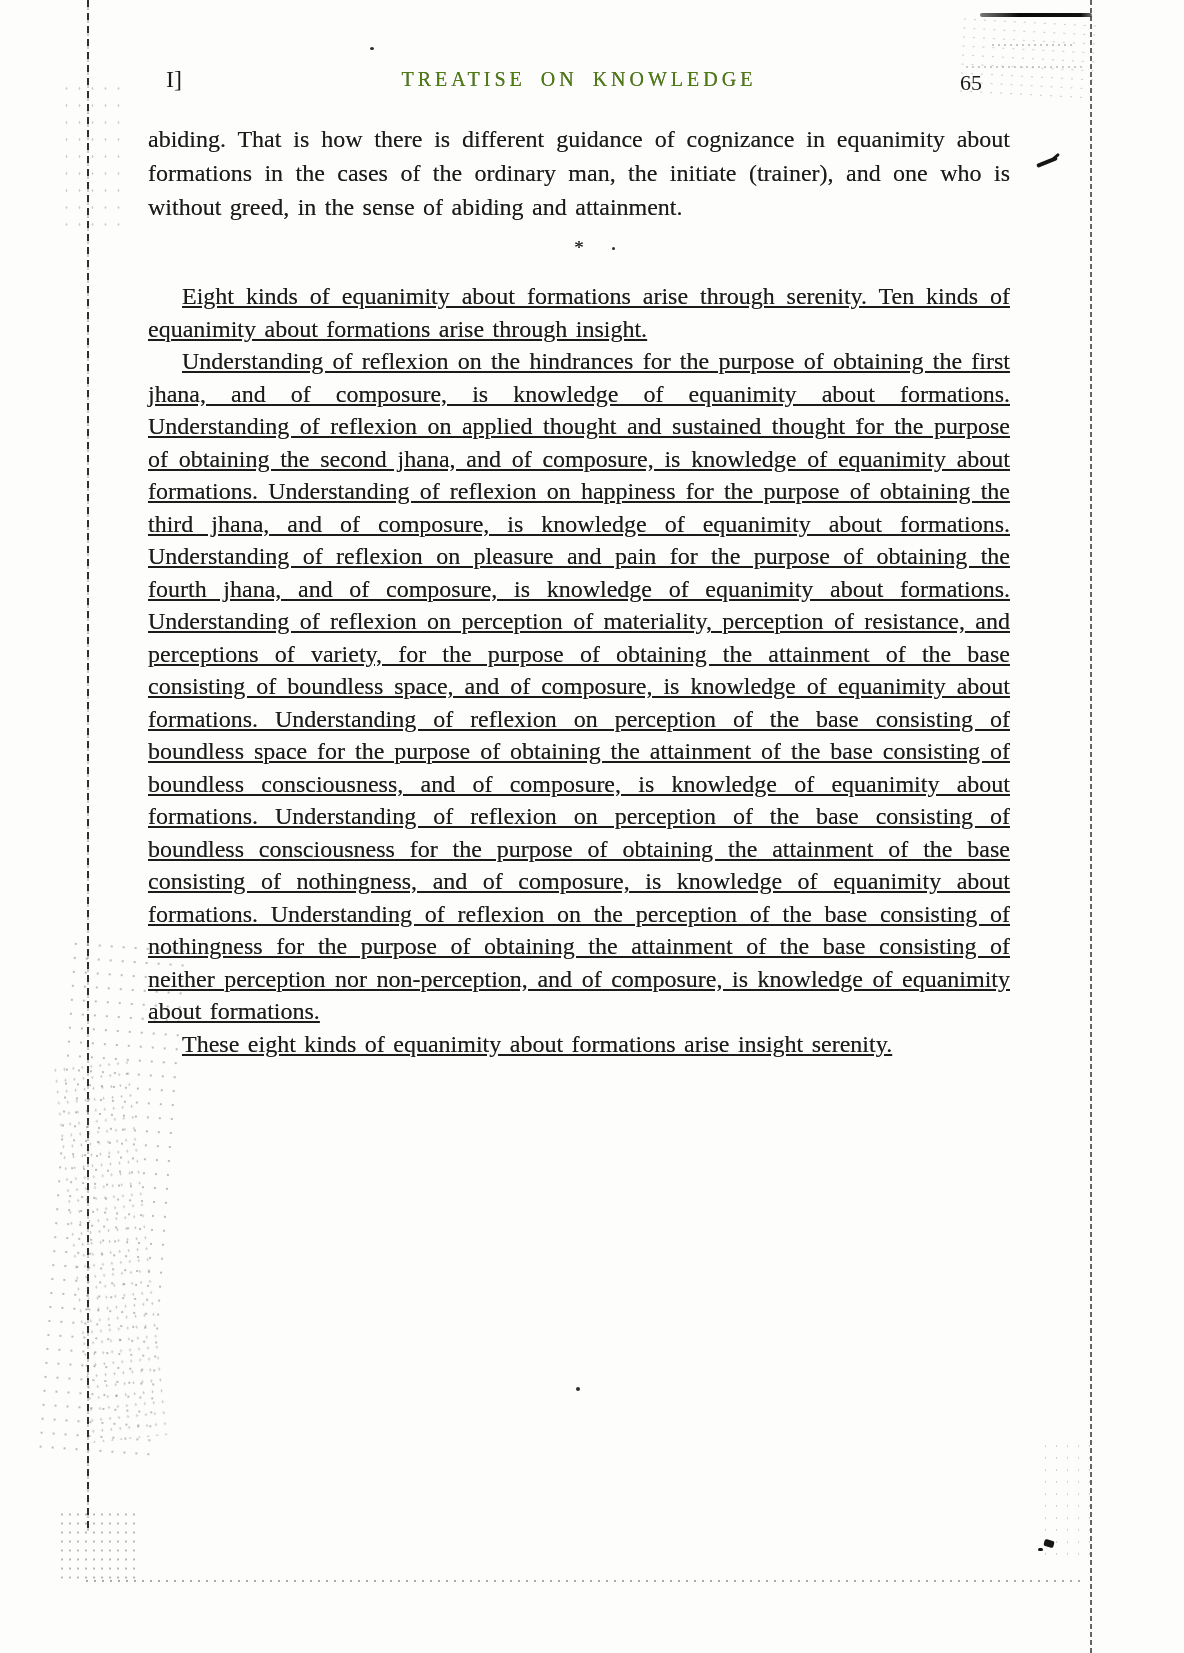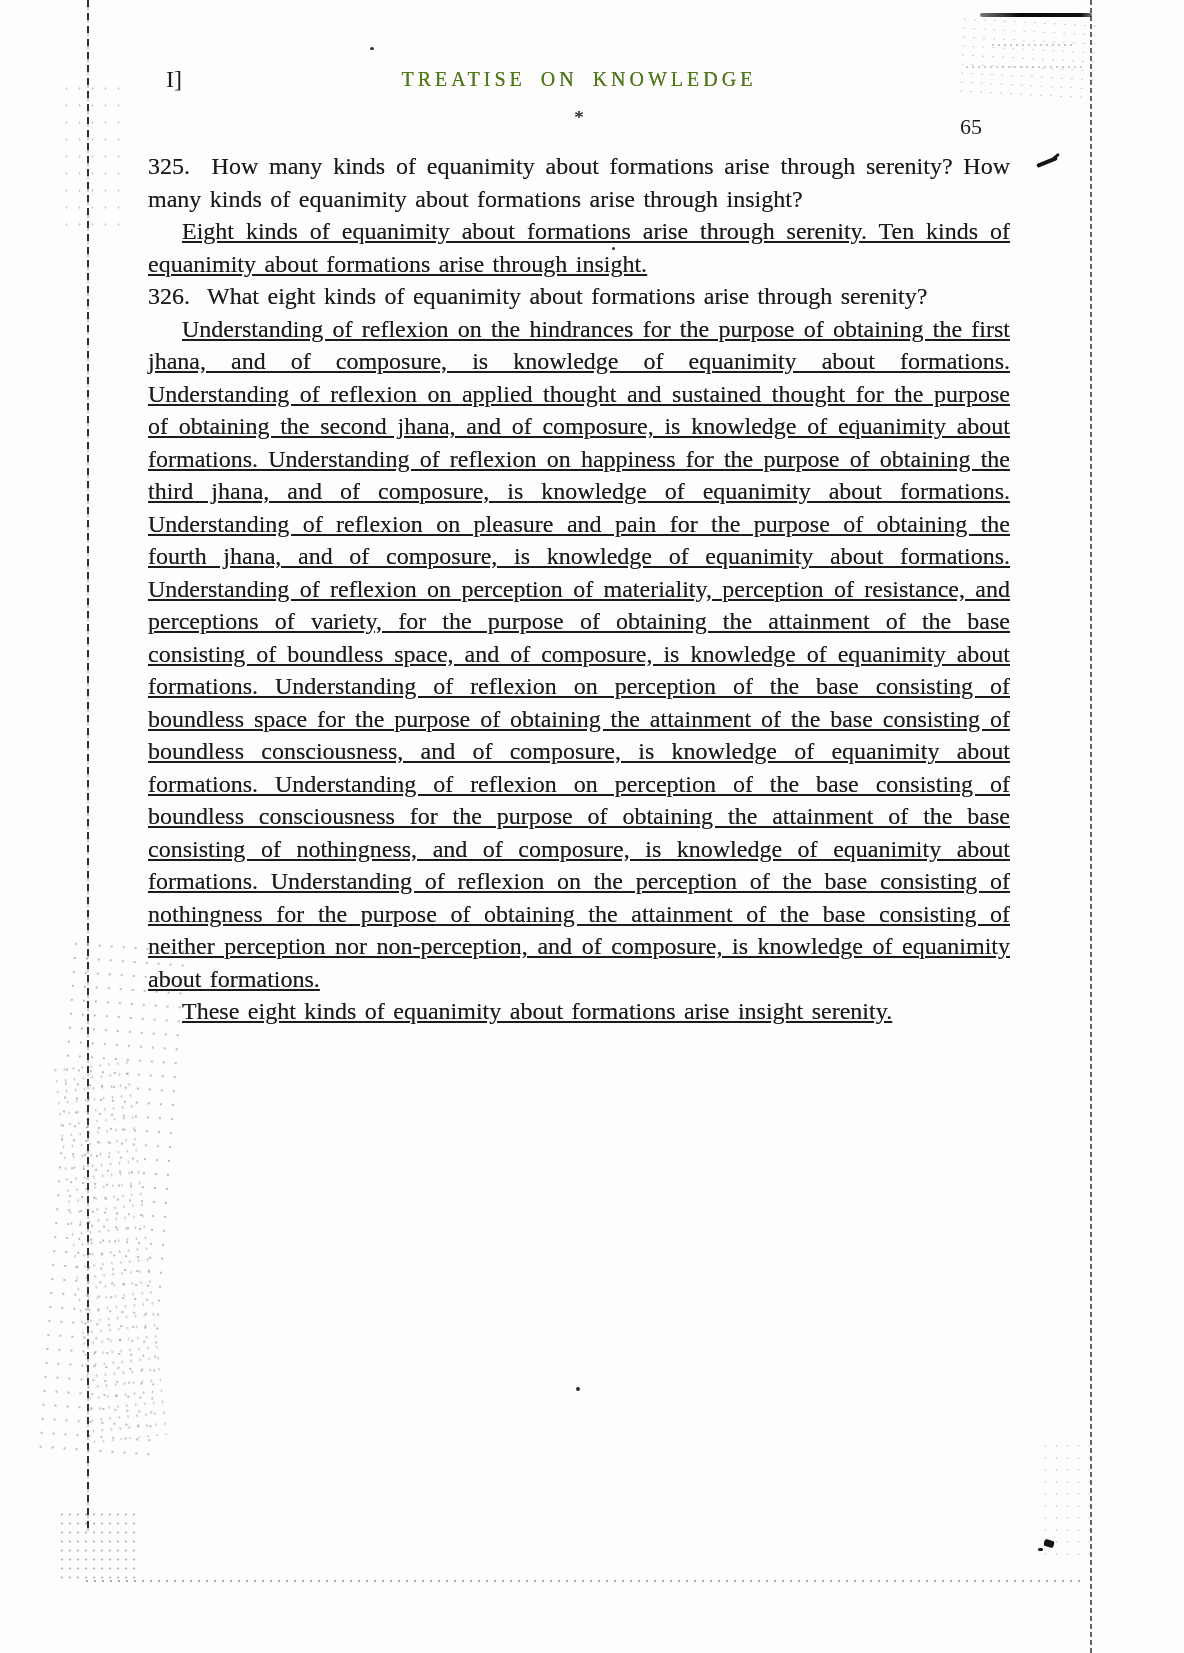--- a/index.html
+++ b/index.html
@@ -53,21 +53,21 @@
   }
   .page-header{
     position:relative;height:34px;
   }
   .folio{position:absolute;left:18px;top:6px;font-size:24px;}
   .running-title{
     position:absolute;left:0;right:0;top:8px;text-align:center;
     font-size:20px;letter-spacing:4px;word-spacing:6px;color:#4d7c0f;
     text-shadow:0 0 .5px rgba(0,0,0,.6);
   }
-  .pageno{position:absolute;right:28px;top:10px;font-size:22px;margin-top:44px;}
+  .pageno{position:absolute;right:28px;top:10px;font-size:22px;}
   .body-text p{
     margin:0;font-size:24px;line-height:32.5px;text-align:justify;
     word-spacing:2.5px;
     text-shadow:0 0 .5px rgba(10,10,10,.55);
   }
   p.opening{margin-top:28px;line-height:34px;}
   p.indented{text-indent:34px;text-decoration:underline;}
   .separator{
     margin:13px 0 17px 0;text-align:center;font-size:19px;height:26px;
     text-shadow:0 0 .5px rgba(0,0,0,.6);
@@ -101,28 +101,27 @@
 
   <div class="text-block">
 
     <div class="page-header">
       <span class="folio">I]</span>
       <span class="running-title">TREATISE ON KNOWLEDGE</span>
       <span class="pageno">65</span>
     </div>
 
     <div class="body-text">
+      <p class="opening">abiding. That is how there is different guidance of cognizance in equanimity about formations in the cases of the ordinary man, the initiate (trainer), and one who is without greed, in the sense of abiding and attainment.</p>
 
       <div class="separator">*</div>
 
-      <p>325.&nbsp;&nbsp;How many kinds of equanimity about formations arise through serenity? How many kinds of equanimity about formations arise through insight?</p>
 
       <p class="indented">Eight kinds of equanimity about formations arise through serenity. Ten kinds of equanimity about formations arise through insight.</p>
 
-      <p>326.&nbsp;&nbsp;What eight kinds of equanimity about formations arise through serenity?</p>
 
       <p class="indented">Understanding of reflexion on the hindrances for the purpose of obtaining the first jhana, and of composure, is knowledge of equanimity about formations. Understanding of reflexion on applied thought and sustained thought for the purpose of obtaining the second jhana, and of composure, is knowledge of equanimity about formations. Understanding of reflexion on happiness for the purpose of obtaining the third jhana, and of composure, is knowledge of equanimity about formations. Understanding of reflexion on pleasure and pain for the purpose of obtaining the fourth jhana, and of composure, is knowledge of equanimity about formations. Understanding of reflexion on perception of materiality, perception of resistance, and perceptions of variety, for the purpose of obtaining the attainment of the base consisting of boundless space, and of composure, is knowledge of equanimity about formations. Understanding of reflexion on perception of the base consisting of boundless space for the purpose of obtaining the attainment of the base consisting of boundless consciousness, and of composure, is knowledge of equanimity about formations. Understanding of reflexion on perception of the base consisting of boundless consciousness for the purpose of obtaining the attainment of the base consisting of nothingness, and of composure, is knowledge of equanimity about formations. Understanding of reflexion on the perception of the base consisting of nothingness for the purpose of obtaining the attainment of the base consisting of neither perception nor non-perception, and of composure, is knowledge of equanimity about formations.</p>
 
       <p class="indented">These eight kinds of equanimity about formations arise insight serenity.</p>
 
 
     </div>
   </div>
 </div>
 

